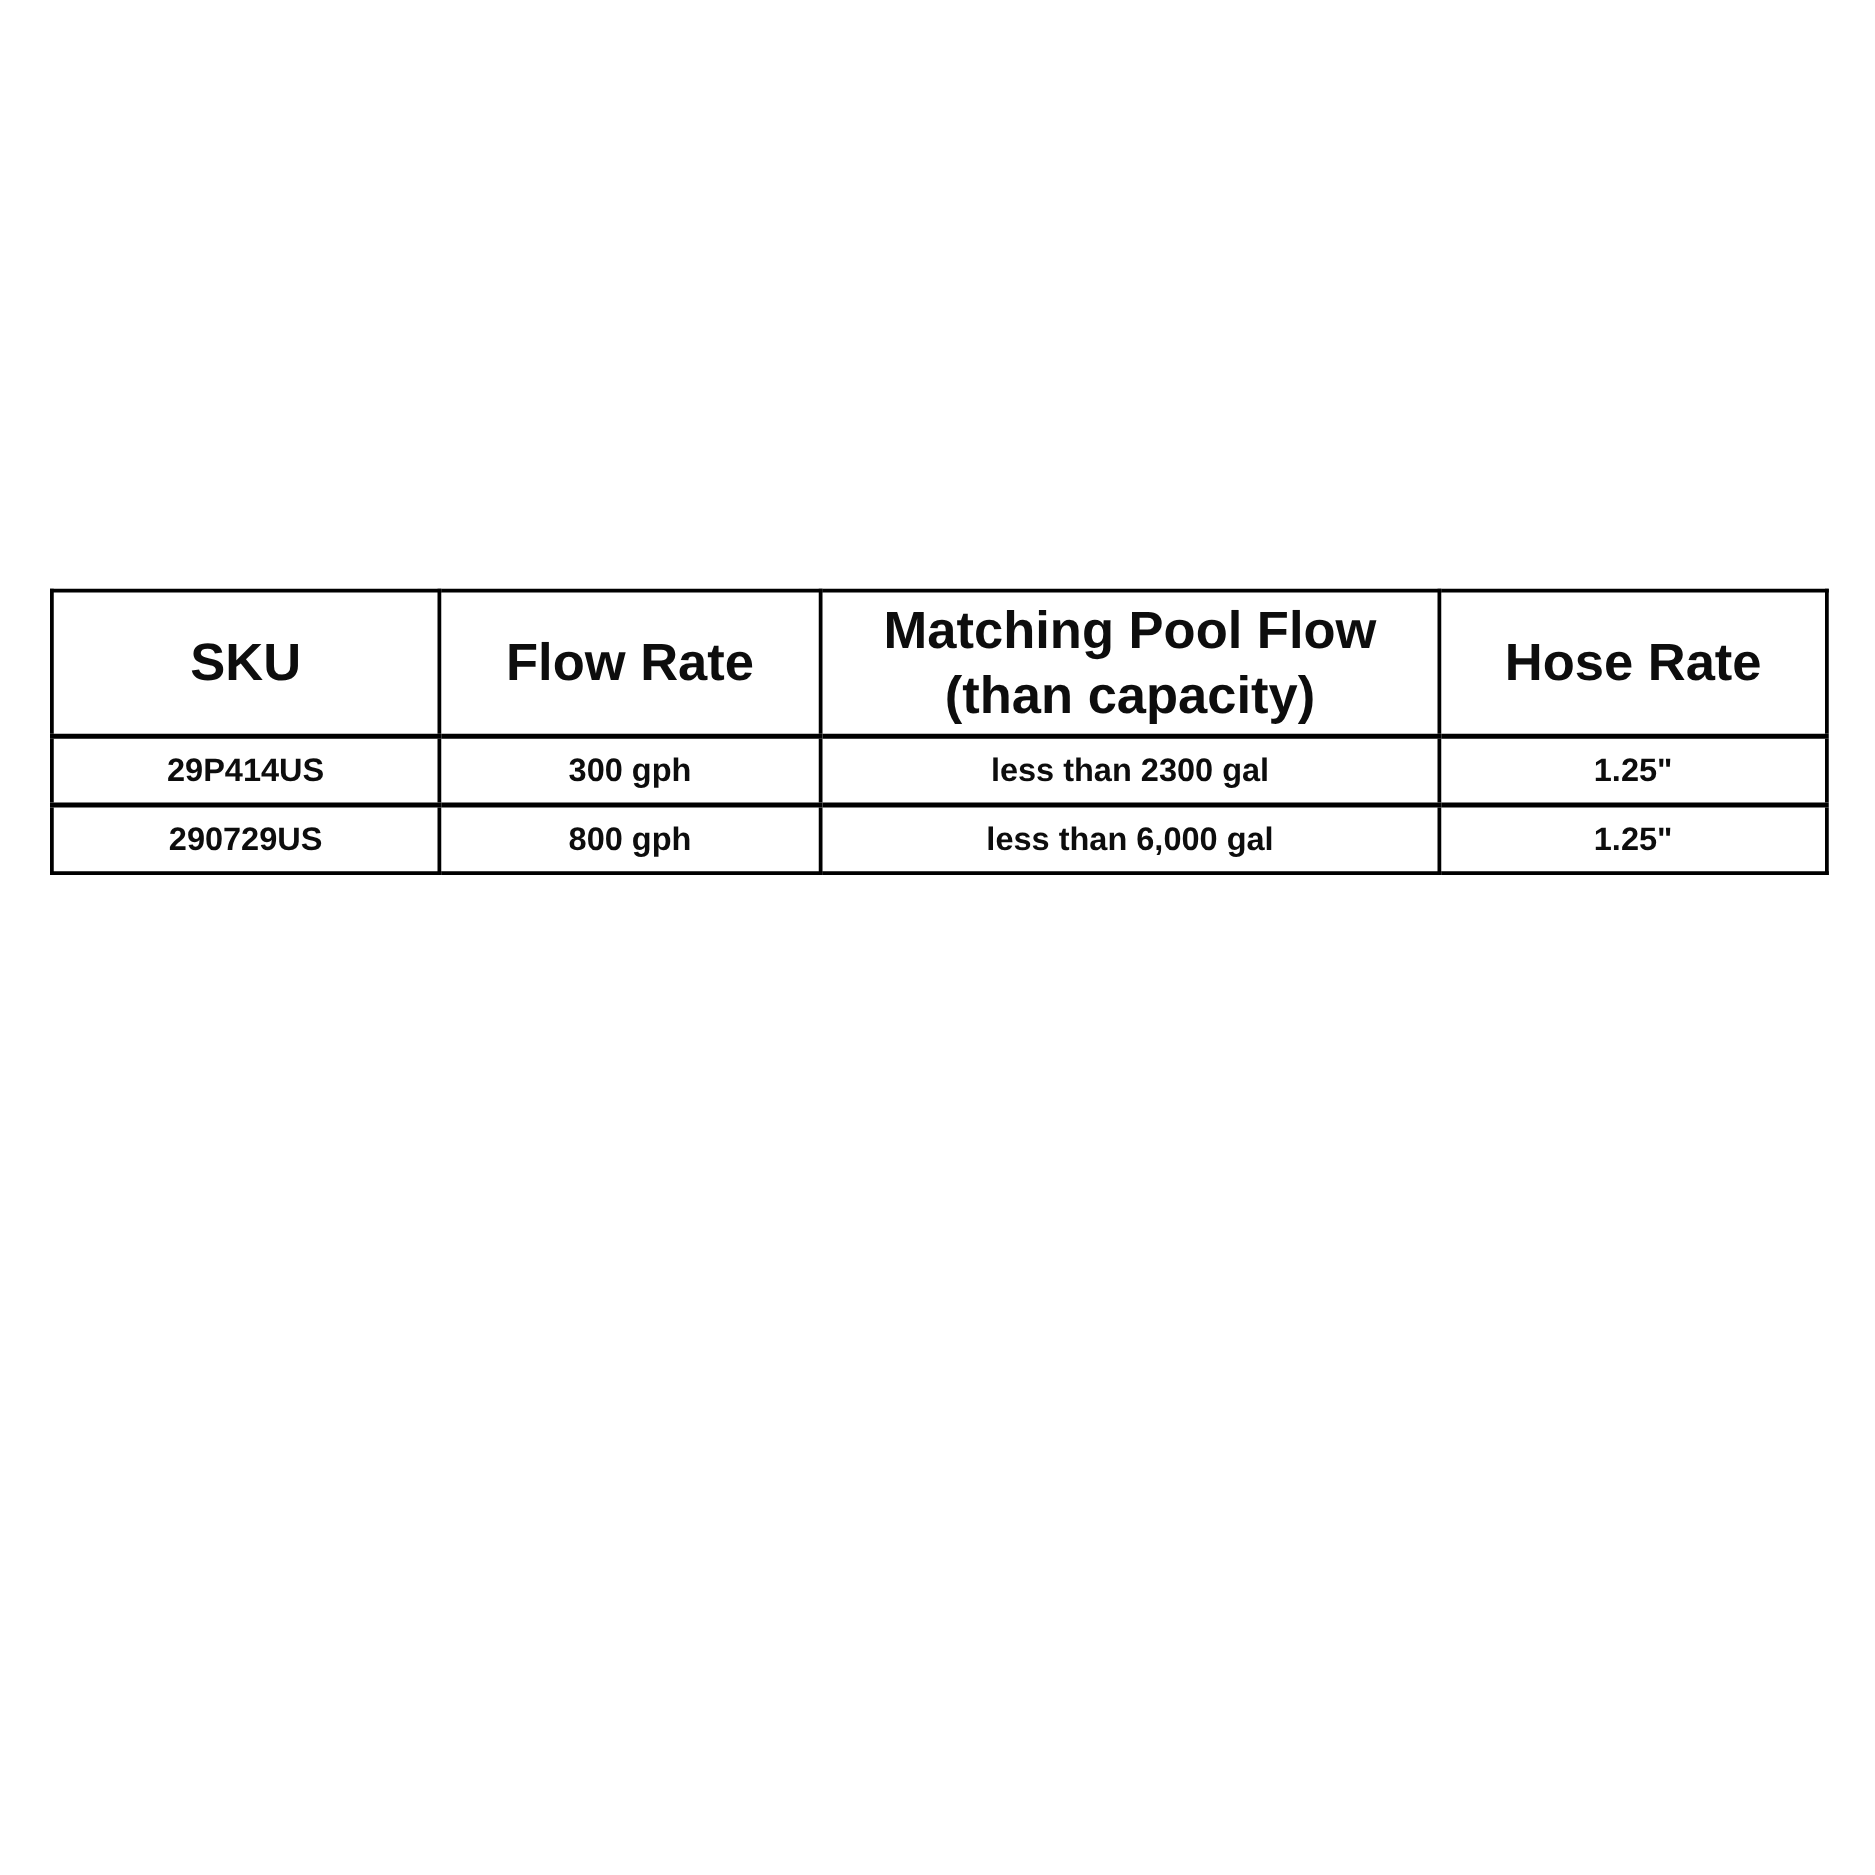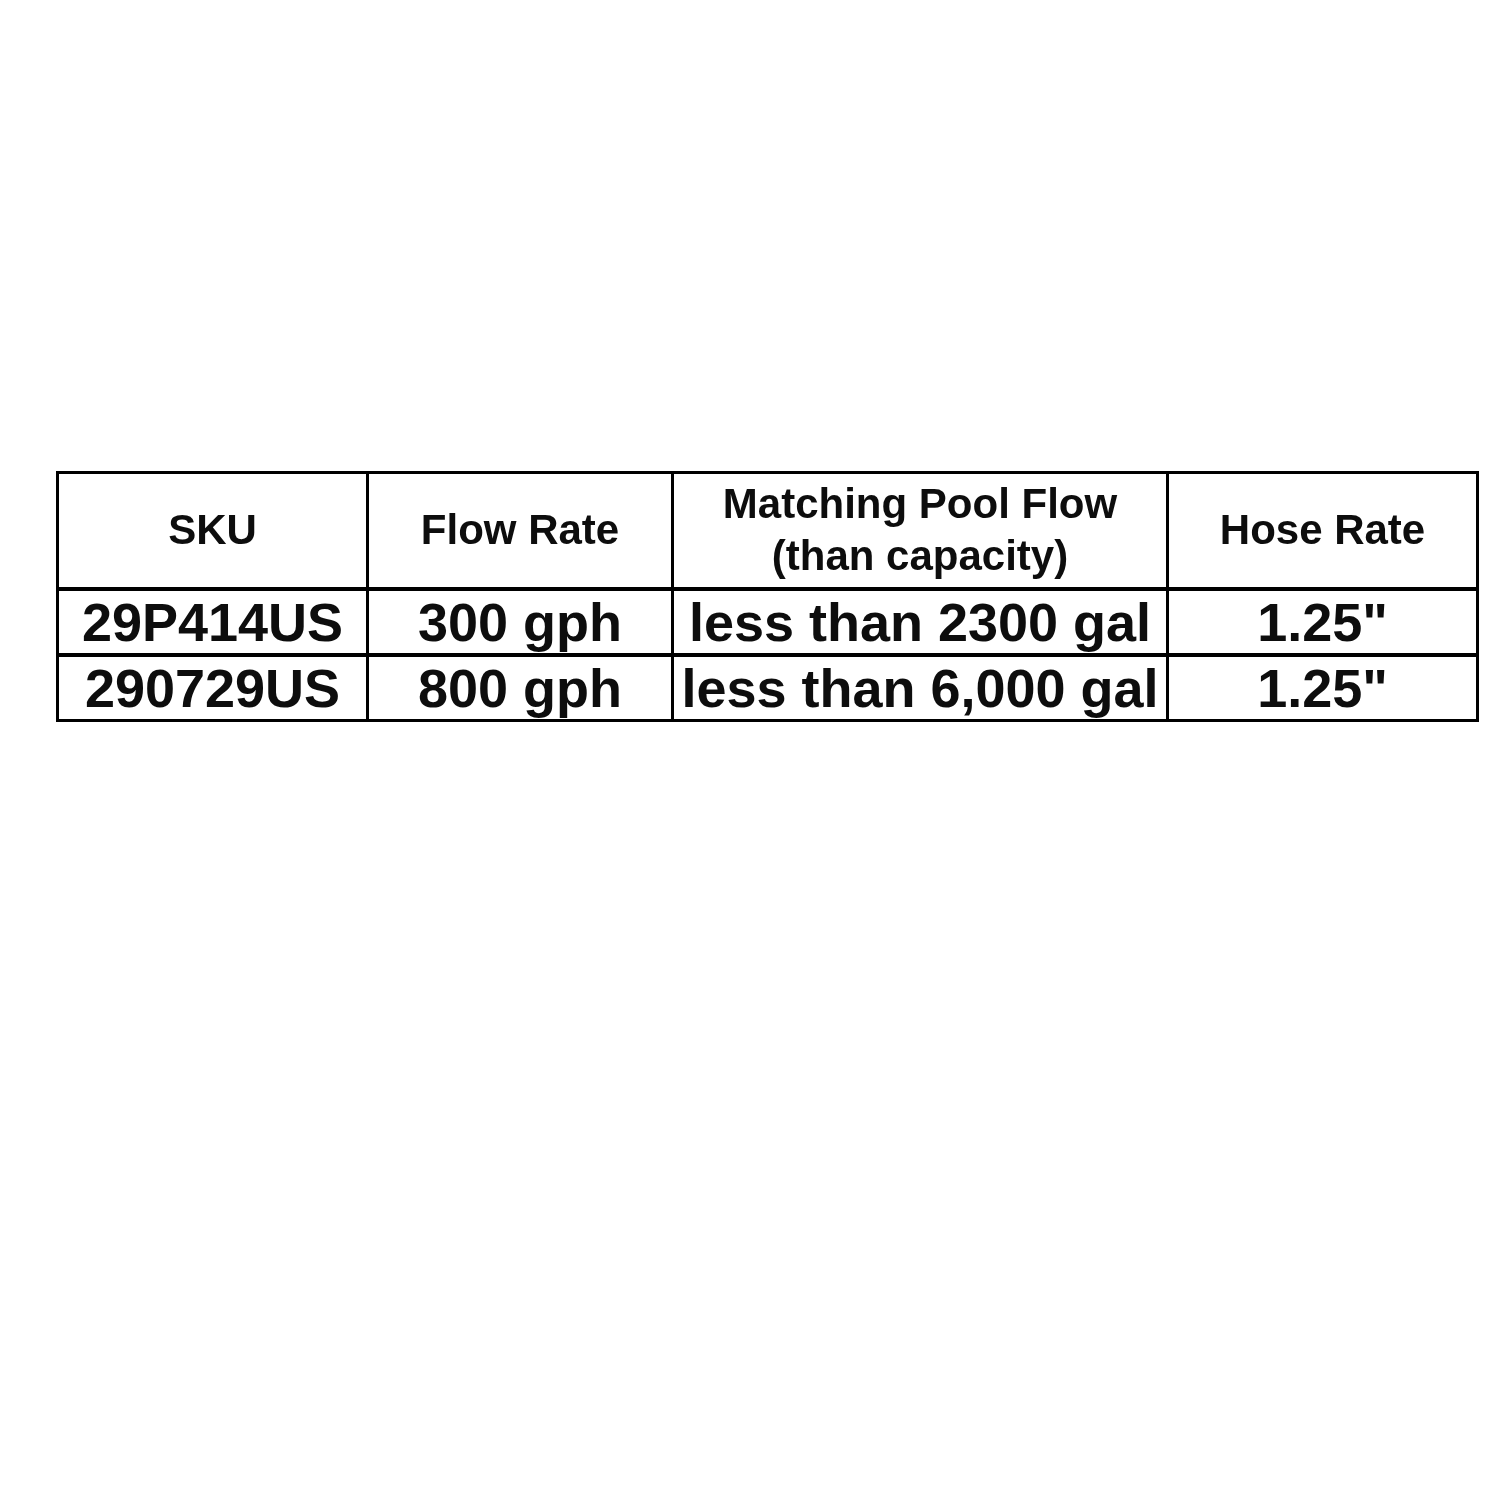--- a/index.html
+++ b/index.html
@@ -10,21 +10,21 @@
   }
   .canvas {
     position: relative;
     width: 1500px;
     height: 1500px;
     background: #ffffff;
     font-family: "Liberation Sans", sans-serif;
   }
   table.spec {
     position: absolute;
-    left: 56px;
+    left: 40px;
     top: 471px;
     width: 1420px;
     border-collapse: collapse;
     table-layout: fixed;
     border-radius: 23px;
   }
   table.spec th,
   table.spec td {
     border: 3px solid #000000;
     text-align: center;
@@ -35,21 +35,21 @@
     overflow: hidden;
     white-space: nowrap;
   }
   table.spec th {
     height: 116px;
     font-size: 42px;
     line-height: 1.25;
   }
   table.spec td {
     height: 55px;
-    font-size: 54px;
+    font-size: 26px;
     border-top-width: 4px;
   }
   col.c1 { width: 310px; }
   col.c2 { width: 305px; }
   col.c3 { width: 495px; }
   col.c4 { width: 310px; }
 </style>
 </head>
 <body>
 

